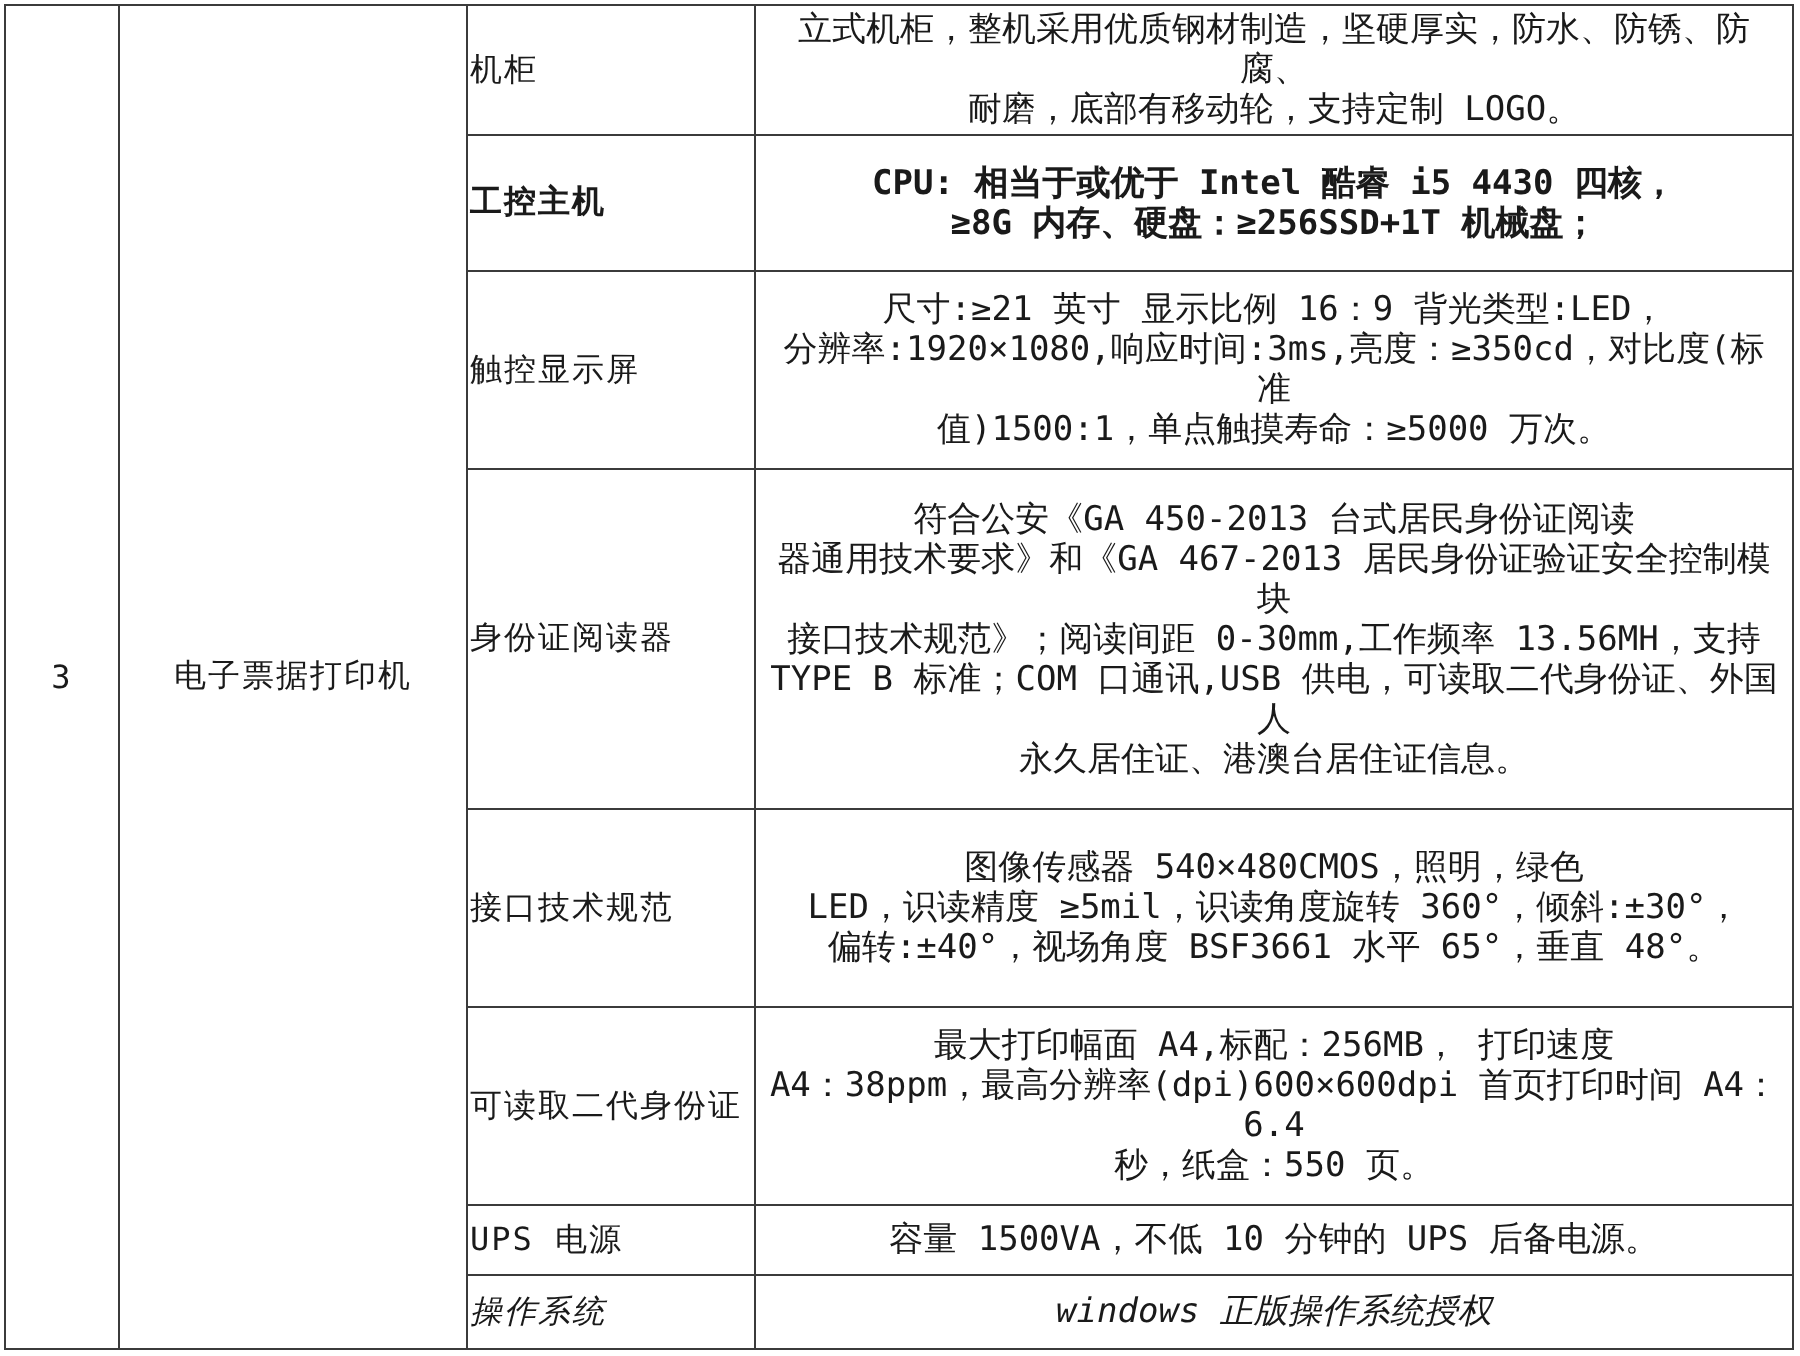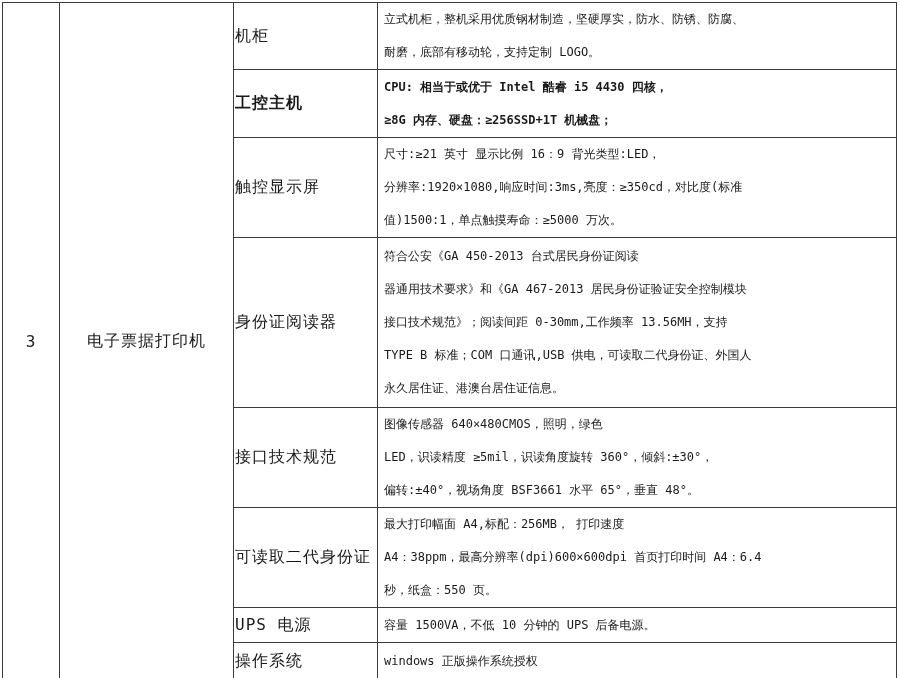--- a/index.html
+++ b/index.html
@@ -40,34 +40,34 @@
     font-size: 16px;
     letter-spacing: 1px;
   }
   td.comp-cell {
     vertical-align: middle;
     font-size: 16px;
     letter-spacing: 1px;
   }
   td.spec-cell {
     vertical-align: middle;
-    font-size: 12px;
-    line-height: 33px;
+    font-size: 17px;
+    line-height: 20px;
     padding: 0 6px;
     white-space: pre-line;
-    text-align: left;
+    text-align: center;
   }
   tr.h65  { height: 65px; }
   tr.h68  { height: 68px; font-weight: bold; }
   tr.h99  { height: 99px; }
   tr.h170 { height: 170px; }
   tr.h99b { height: 99px; }
   tr.h99c { height: 99px; }
   tr.h35  { height: 35px; margin-left: 24px; }
-  tr.h37  { height: 37px; }
+  tr.h37  { height: 37px; font-style: italic; }
 </style>
 </head>
 <body>
 
 <div class="page">
   <table class="spec-table">
     <colgroup>
       <col class="c-num">
       <col class="c-item">
       <col class="c-comp">
@@ -95,21 +95,21 @@
       <tr class="h170">
         <td class="comp-cell">身份证阅读器</td>
         <td class="spec-cell">符合公安《GA 450-2013 台式居民身份证阅读
 器通用技术要求》和《GA 467-2013 居民身份证验证安全控制模块
 接口技术规范》；阅读间距 0-30mm,工作频率 13.56MH，支持
 TYPE B 标准；COM 口通讯,USB 供电，可读取二代身份证、外国人
 永久居住证、港澳台居住证信息。</td>
       </tr>
       <tr class="h99b">
         <td class="comp-cell">接口技术规范</td>
-        <td class="spec-cell">图像传感器 640×480CMOS，照明，绿色
+        <td class="spec-cell">图像传感器 540×480CMOS，照明，绿色
 LED，识读精度 ≥5mil，识读角度旋转 360°，倾斜:±30°，
 偏转:±40°，视场角度 BSF3661 水平 65°，垂直 48°。</td>
       </tr>
       <tr class="h99c">
         <td class="comp-cell">可读取二代身份证</td>
         <td class="spec-cell">最大打印幅面 A4,标配：256MB， 打印速度
 A4：38ppm，最高分辨率(dpi)600×600dpi 首页打印时间 A4：6.4
 秒，纸盒：550 页。</td>
       </tr>
       <tr class="h35">

